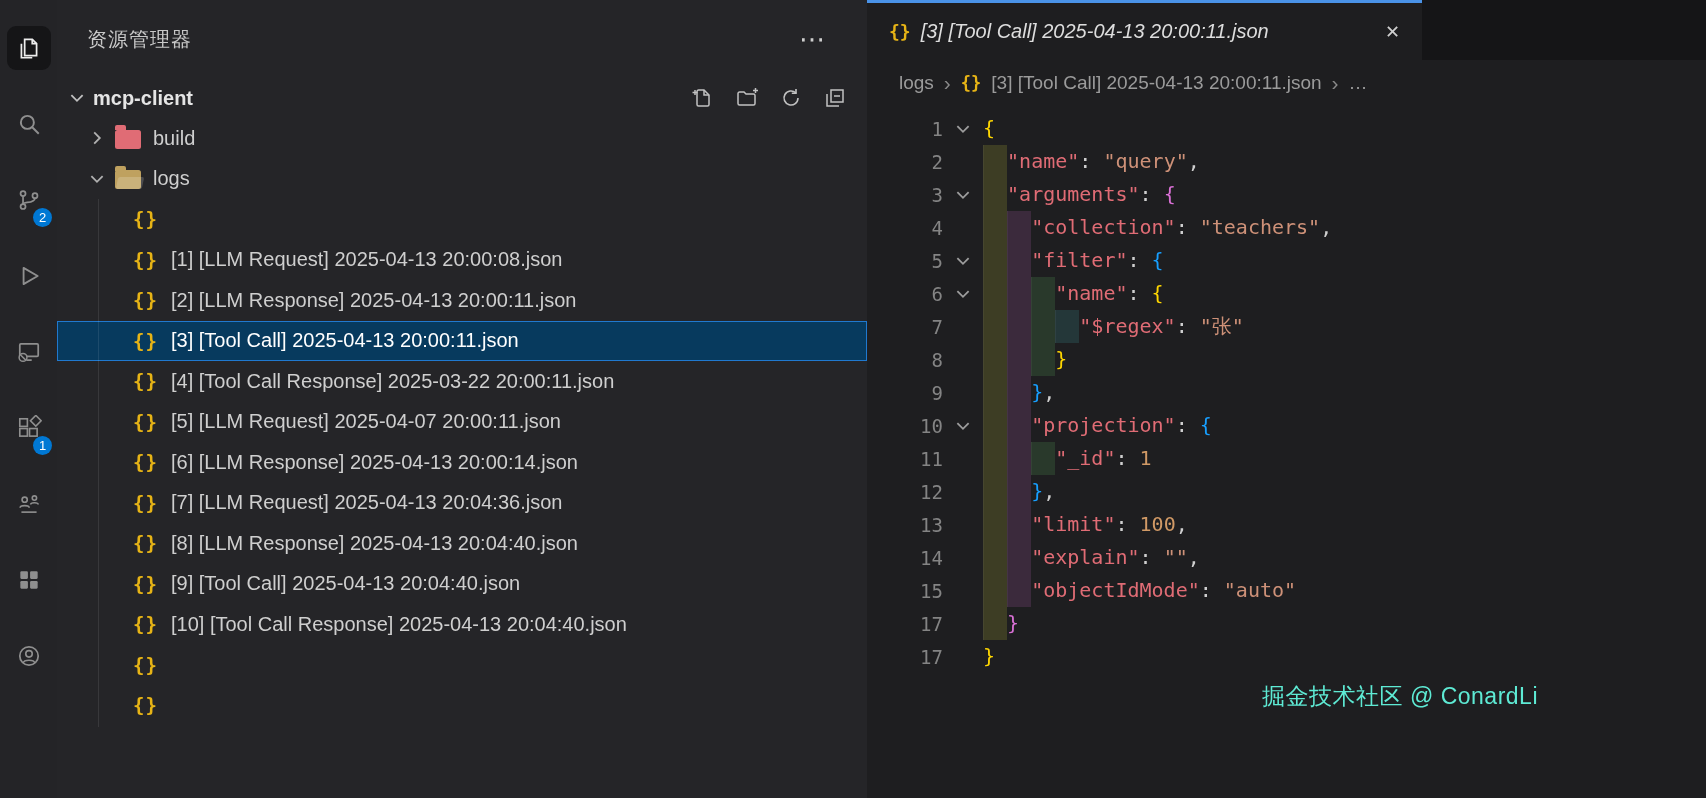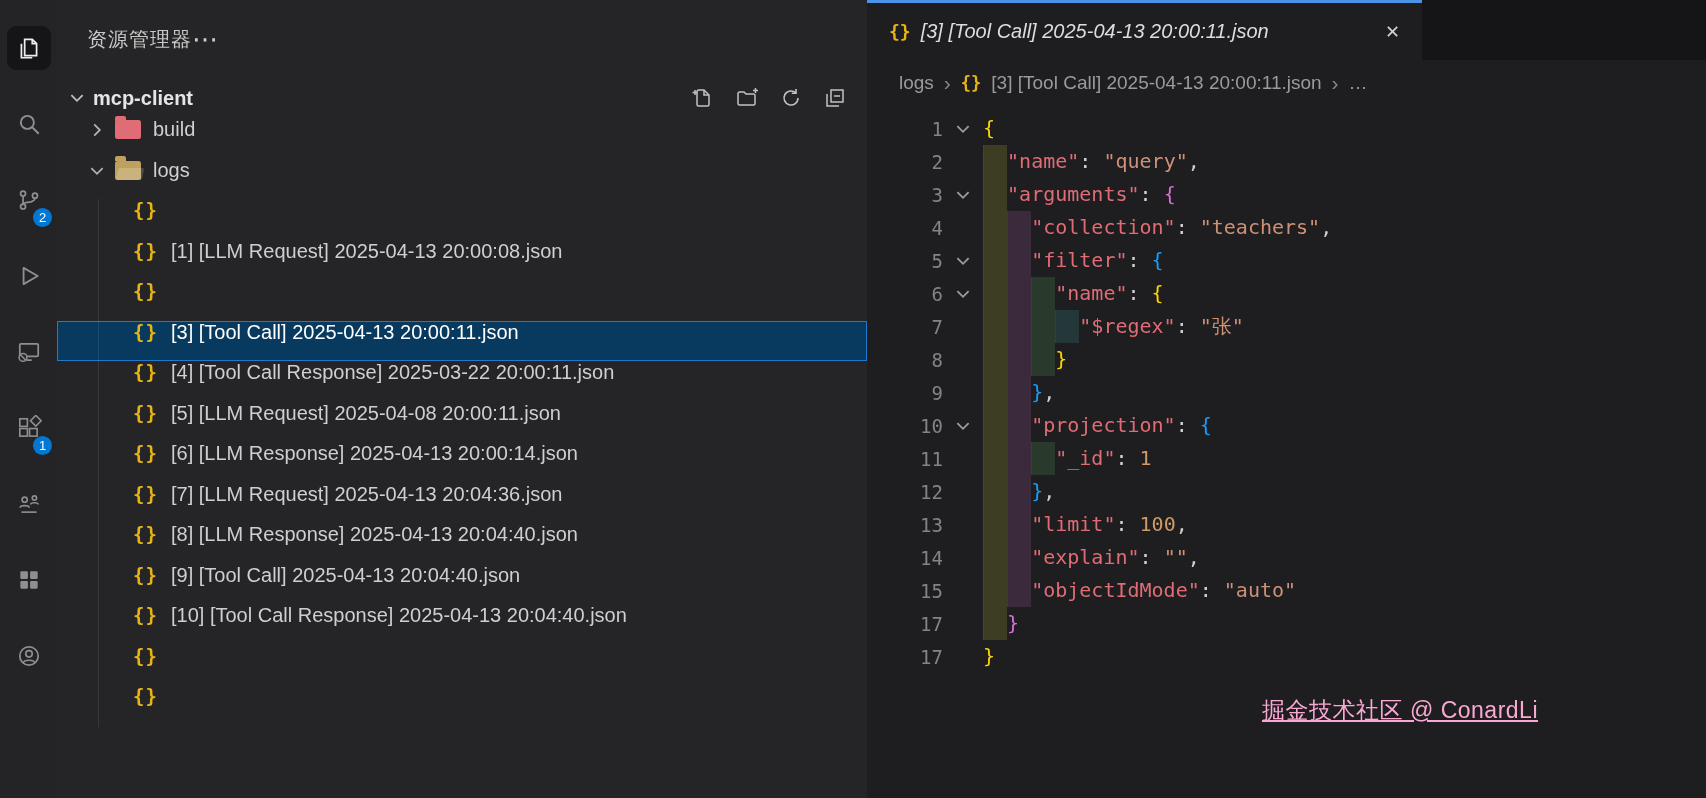--- a/index.html
+++ b/index.html
@@ -15,33 +15,33 @@
   .ab-item.active{color:#ededed;}
   .ab-item svg{display:block;}
   .tile{width:44px;height:44px;background:#151517;border-radius:9px;display:flex;
         align-items:center;justify-content:center;}
   .badge{position:absolute;right:5px;bottom:11px;background:var(--c-badge_bg,#0078d4);color:#fff;
          font-size:13px;min-width:19px;height:19px;border-radius:10px;display:flex;
          align-items:center;justify-content:center;padding:0 3px;}
 
   
   .sidebar{width:810px;flex:none;background:#252528;position:relative;overflow:hidden;}
-  .sb-header{height:78px;display:flex;align-items:center;
+  .sb-header{height:78px;display:flex;align-items:center;justify-content:space-between;
              padding:0 42px 0 30px;}
   .sb-title{font-size:20px;color:#c8c8c8;letter-spacing:1px;}
   .sb-more{font-size:26px;color:#cfcfcf;cursor:pointer;line-height:1;}
   .section-header{height:40px;display:flex;align-items:center;padding:0 20px 0 8px;
                   font-weight:bold;font-size:20px;color:#e5e5e5;cursor:pointer;text-align:center;}
   .schev{width:24px;height:24px;color:#c0c0c0;display:flex;align-items:center;justify-content:center;margin-right:4px;}
   .sh-actions{margin-left:auto;display:flex;gap:20px;align-items:center;}
   .shbtn{width:24px;height:24px;color:#c2c2c2;display:flex;align-items:center;justify-content:center;cursor:pointer;}
 
   .tree{position:relative;}
   .tree-guide{position:absolute;left:41px;top:81px;height:528px;border-left:1px solid rgba(255,255,255,.09);}
-  .row{height:40.5px;display:flex;align-items:flex-start;font-size:20px;color:#cfcfcf;cursor:pointer;white-space:nowrap;}
+  .row{height:40.5px;display:flex;align-items:center;font-size:20px;color:#cfcfcf;cursor:pointer;white-space:nowrap;}
   .row.folder{padding-left:28px;}
   .row.file{padding-left:76px;}
   .row.selected{background:var(--c-selection_bg,#073a5e);
                 box-shadow:inset 0 0 0 1px var(--c-selection_border,#2079cf);color:#ffffff;}
   .tchev{width:24px;height:24px;color:#b0b0b0;display:flex;align-items:center;justify-content:center;flex:none;}
   .folder-icon{width:26px;height:19px;border-radius:2.5px;background:var(--fc);position:relative;
                margin:2px 10px 0 6px;flex:none;}
   .folder-icon::before{content:"";position:absolute;top:-4.5px;left:0;width:11px;height:5px;
                        border-radius:2px 2px 0 0;background:var(--fc);}
   .folder-build{--fc:var(--c-folder_build,#e06c75);}
@@ -82,22 +82,22 @@
   .i2{background:rgba(127,255,127,.12);}
   .i3{background:rgba(79,236,236,.12);}
   .tk-key{color:var(--c-key,#e06c75);}
   .tk-str{color:var(--c-string,#ce9178);}
   .tk-num{color:var(--c-number,#d19a66);}
   .tk-pu{color:var(--c-punct,#d0d0d0);}
   .tk-b1{color:var(--c-bracket1,#ffd700);}
   .tk-b2{color:var(--c-bracket2,#da70d6);}
   .tk-b3{color:var(--c-bracket3,#179fff);}
 
-  .watermark{position:absolute;right:168px;bottom:72px;font-size:23px;color:#f9a8d4;
-             letter-spacing:.5px;text-decoration:underline;}
+  .watermark{position:absolute;right:168px;bottom:86px;font-size:23px;color:#5eead4;
+             letter-spacing:.5px;}
 </style>
 </head>
 <body>
 
 <div class="app">
 
   <nav class="activitybar">
     <div class="ab-item active">
       <span class="tile">
         <svg viewBox="0 0 24 24" width="26" height="26">
@@ -250,32 +250,33 @@
         </div>
         <div class="row file">
           <span class="json-ic">{}</span>
         </div>
         <div class="row file">
           <span class="json-ic">{}</span>
           <span class="lbl">[1] [LLM Request] 2025-04-13 20:00:08.json</span>
         </div>
         <div class="row file">
           <span class="json-ic">{}</span>
+          <span class="lbl">[2] [LLM Response] 2025-04-13 20:00:11.json</span>
         </div>
         <div class="row file selected">
           <span class="json-ic">{}</span>
           <span class="lbl">[3] [Tool Call] 2025-04-13 20:00:11.json</span>
         </div>
         <div class="row file">
           <span class="json-ic">{}</span>
           <span class="lbl">[4] [Tool Call Response] 2025-03-22 20:00:11.json</span>
         </div>
         <div class="row file">
           <span class="json-ic">{}</span>
-          <span class="lbl">[5] [LLM Request] 2025-04-08 20:00:11.json</span>
+          <span class="lbl">[5] [LLM Request] 2025-04-07 20:00:11.json</span>
         </div>
         <div class="row file">
           <span class="json-ic">{}</span>
           <span class="lbl">[6] [LLM Response] 2025-04-13 20:00:14.json</span>
         </div>
         <div class="row file">
           <span class="json-ic">{}</span>
           <span class="lbl">[7] [LLM Request] 2025-04-13 20:04:36.json</span>
         </div>
         <div class="row file">

